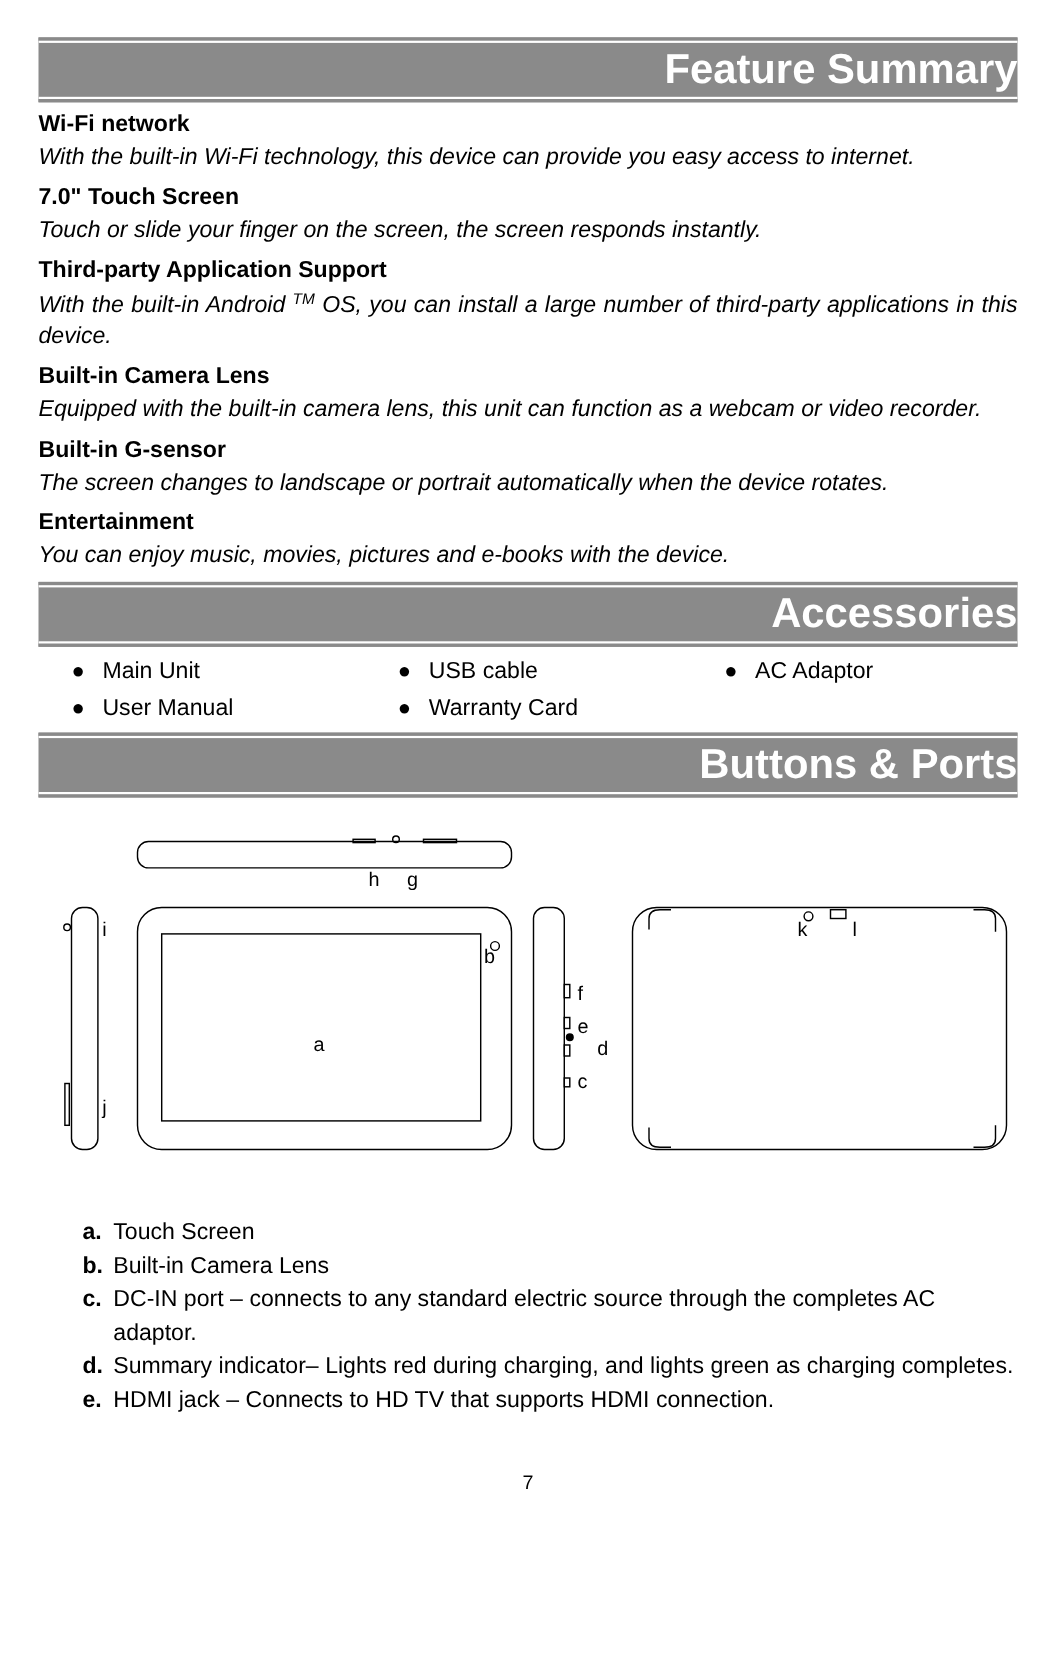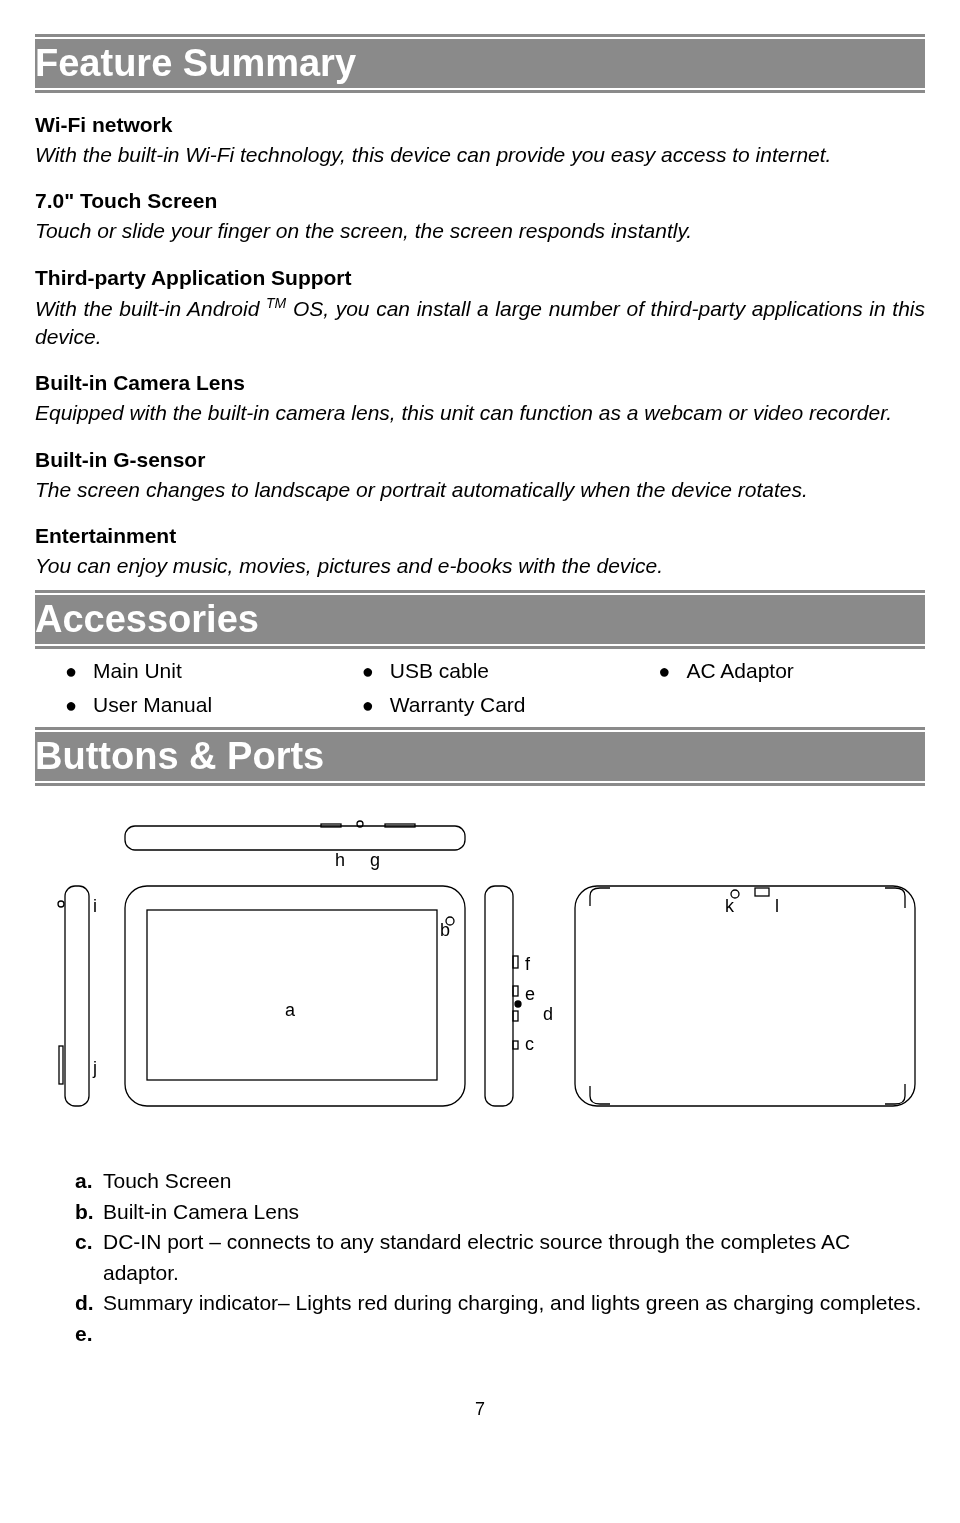--- a/index.html
+++ b/index.html
@@ -11,40 +11,40 @@
     color: #000;
     font-size: 21px;
   }
   .banner {
     background: #8a8a8a;
     border-top: 5px solid #8a8a8a;
     border-bottom: 5px solid #8a8a8a;
     color: #fff;
     font-size: 38px;
     font-weight: bold;
-    text-align: left;
+    text-align: right;
     padding: 3px 0;
     margin: 10px 0 8px 0;
     position: relative;
   }
   .banner::before {
     content: "";
     position: absolute;
     left: 0; right: 0; top: -2px;
     border-top: 2px solid #fff;
   }
   .banner::after {
     content: "";
     position: absolute;
     left: 0; right: 0; bottom: -2px;
     border-bottom: 2px solid #fff;
   }
   .feature-title {
     font-weight: bold;
-    margin-top: 20px;
+    margin-top: 8px;
   }
   p {
     margin: 4px 0 10px 0;
     line-height: 1.35;
     text-align: justify;
     font-style: italic;
   }
   .super {
     font-size: 14px;
     vertical-align: super;
@@ -199,16 +199,17 @@
   <div class="pl-row">
     <div class="pl-letter">c.</div>
     <div class="pl-text"><span class="pl-label">DC-IN port</span><span> – connects to any standard electric source through the completes AC adaptor.</span></div>
   </div>
   <div class="pl-row">
     <div class="pl-letter">d.</div>
     <div class="pl-text"><span class="pl-label">Summary indicator</span><span>– Lights red during charging, and lights green as charging completes.</span></div>
   </div>
   <div class="pl-row">
     <div class="pl-letter">e.</div>
+    <div class="pl-text"><span class="pl-label">HDMI jack</span><span> – Connects to HD TV that supports HDMI connection.</span></div>
   </div>
 </div>
 
 <div class="page-number">7</div>
 
 </body></html>

